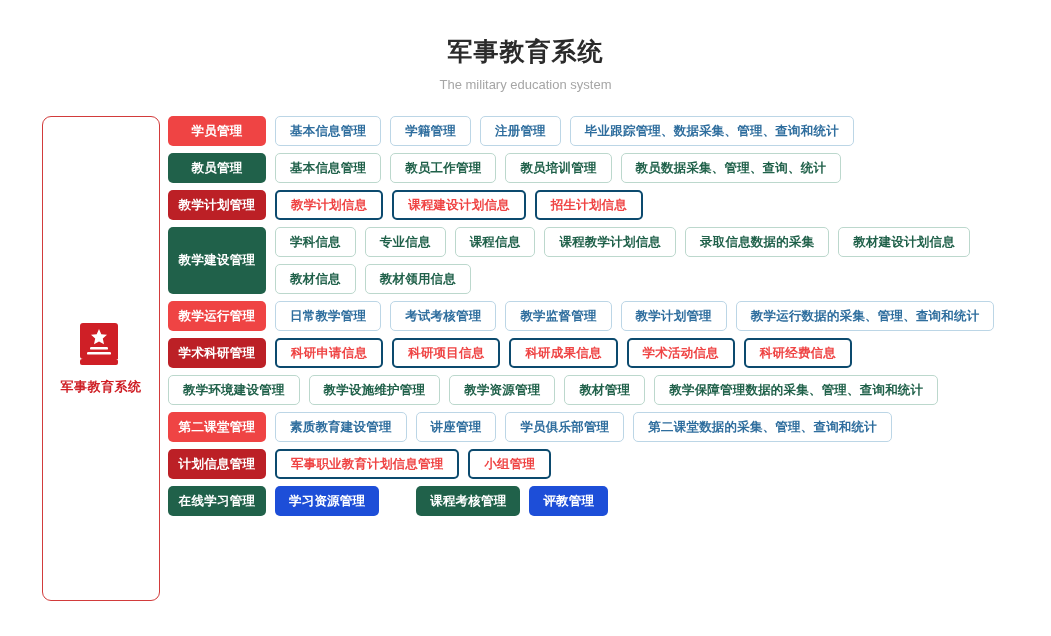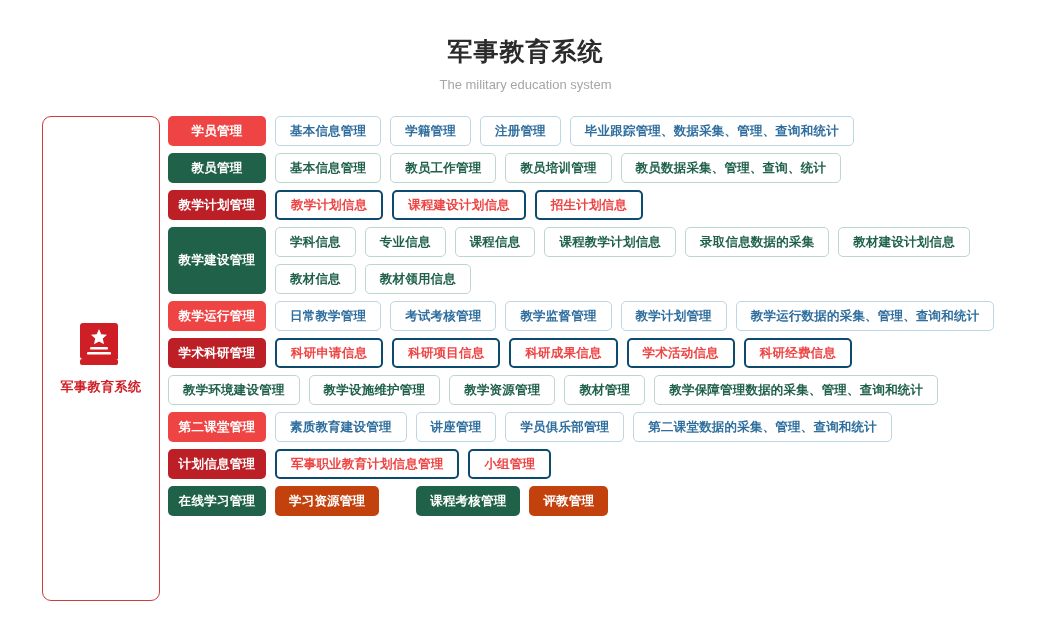--- a/index.html
+++ b/index.html
@@ -125,21 +125,21 @@
     padding: 4px 14px;
     box-sizing: border-box;
     white-space: nowrap;
     letter-spacing: .2px;
   }
   .item.blue  { border: 1px solid #bcd6e6; color: #2f6e9e; }
   .item.green { border: 1px solid #bcd8cd; color: #20614a; }
   .item.red   { border: 2px solid #0c4a6e; color: #ef4444; }
 
   .item.filled { border: none; color: #ffffff; }
-  .item.filled.blue  { background: #c2410c; }
+  .item.filled.blue  { background: #1d4ed8; }
   .item.filled.green { background: #20614a; margin-left: 28px; }
   .item.filled.red   { background: #bc2026; }
 </style>
 </head>
 <body>
 
 <div class="header">
   <div class="title">军事教育系统</div>
   <div class="subtitle">The military education system</div>
 </div>

